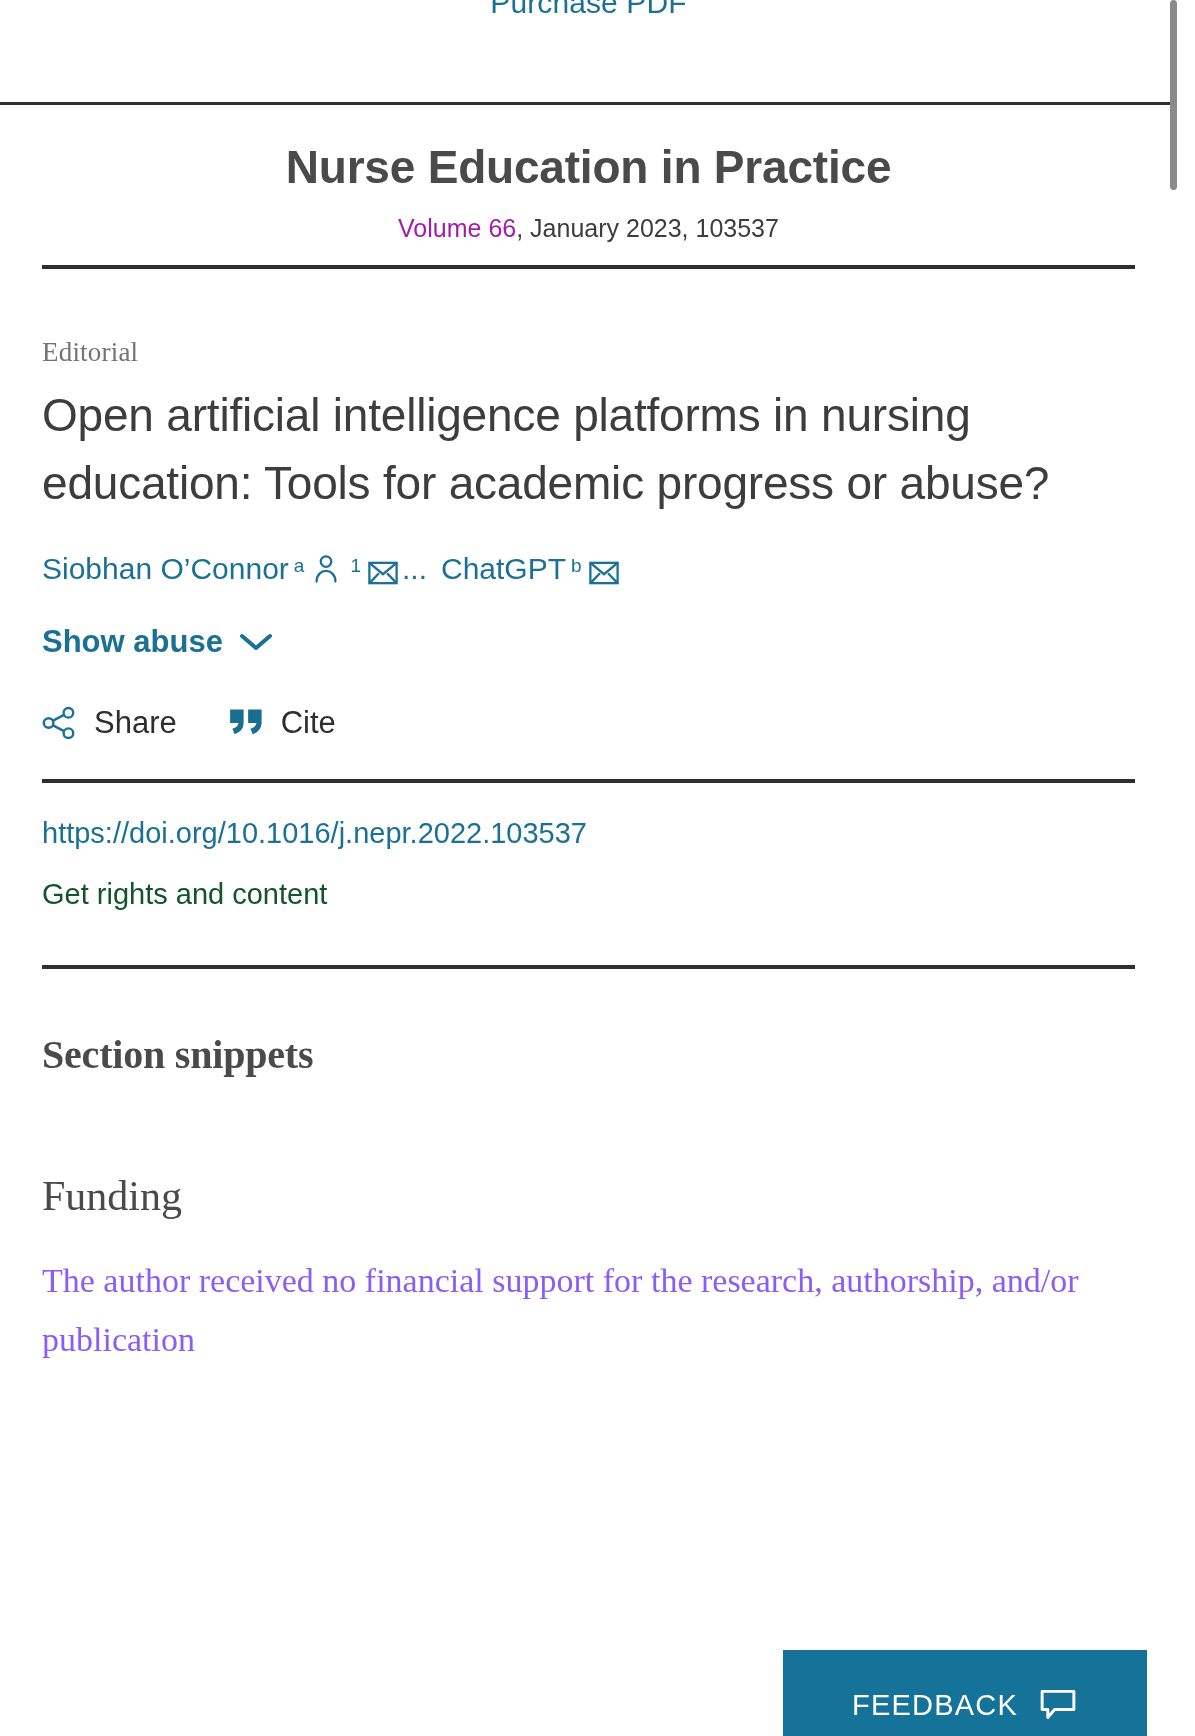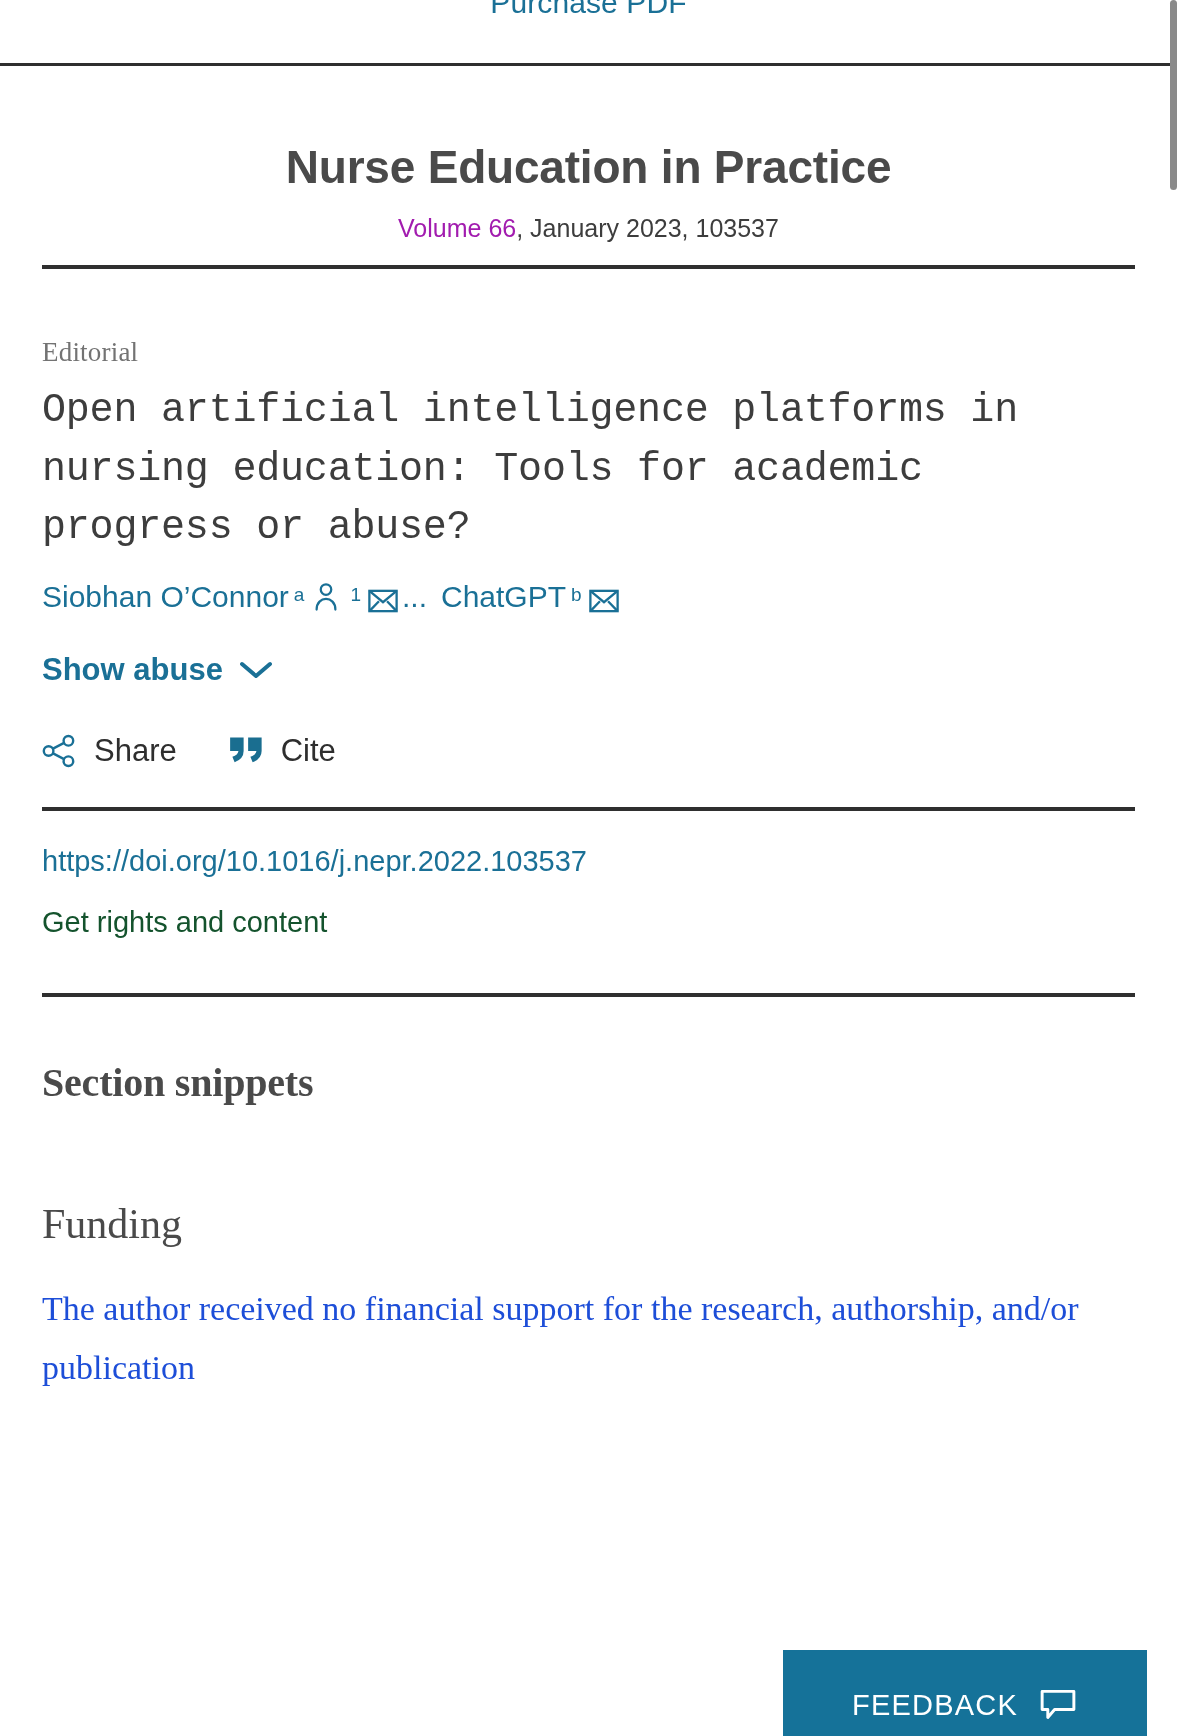--- a/index.html
+++ b/index.html
@@ -15,21 +15,21 @@
     font-family: "Liberation Sans", sans-serif;
     position: relative;
     color: #2a2a2a;
   }
 
   
   .top-strip {
     position: absolute;
     left: 0; top: 0;
     width: 1177px;
-    height: 66px;
+    height: 105px;
     background: #ffffff;
     border-bottom: 3px solid #2f2f2f;
   }
   .purchase-pdf {
     position: absolute;
     left: 0; right: 0;
     top: -14px;
     text-align: center;
     font-size: 30px;
     color: #1a7096;
@@ -98,32 +98,32 @@
 
   .article-type {
     font-family: "Liberation Serif", serif;
     font-size: 27px;
     color: #737373;
     margin-top: 68px;
     letter-spacing: .2px;
   }
 
   .article-title {
-    font-family: Liberation Mono, monospace;
-    font-size: 40px;
+    font-family: Liberation Sans, sans-serif;
+    font-size: 46px;
     font-weight: 400;
     color: #3d3d3d;
     line-height: 1.47;
     margin-top: 14px;
     letter-spacing: -0.2px;
   }
 
   
   .authors {
-    margin-top: 19px;
+    margin-top: 32px;
     font-size: 30px;
     color: #1a7096;
     line-height: 1.3;
     display: flex;
     align-items: flex-end;
     flex-wrap: wrap;
     gap: 0;
   }
   .author-name { cursor: pointer; }
   .sup {
@@ -219,21 +219,21 @@
     font-family: "Liberation Serif", serif;
     font-weight: 400;
     font-size: 42px;
     color: #4a4a4a;
     margin-top: 94px;
   }
 
   .body-text {
     font-family: "Liberation Serif", serif;
     font-size: 34px;
-    color: #1d4ed8;
+    color: #8b5cf6;
     line-height: 1.72;
     margin-top: 32px;
   }
 
   
   .feedback-btn {
     position: absolute;
     left: 783px;
     top: 1650px;
     width: 364px;

